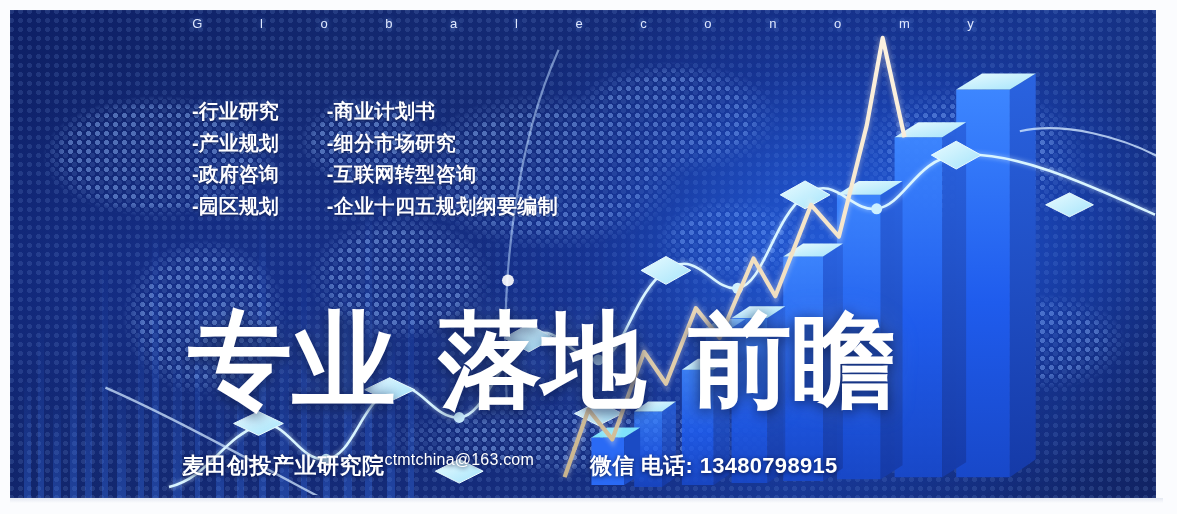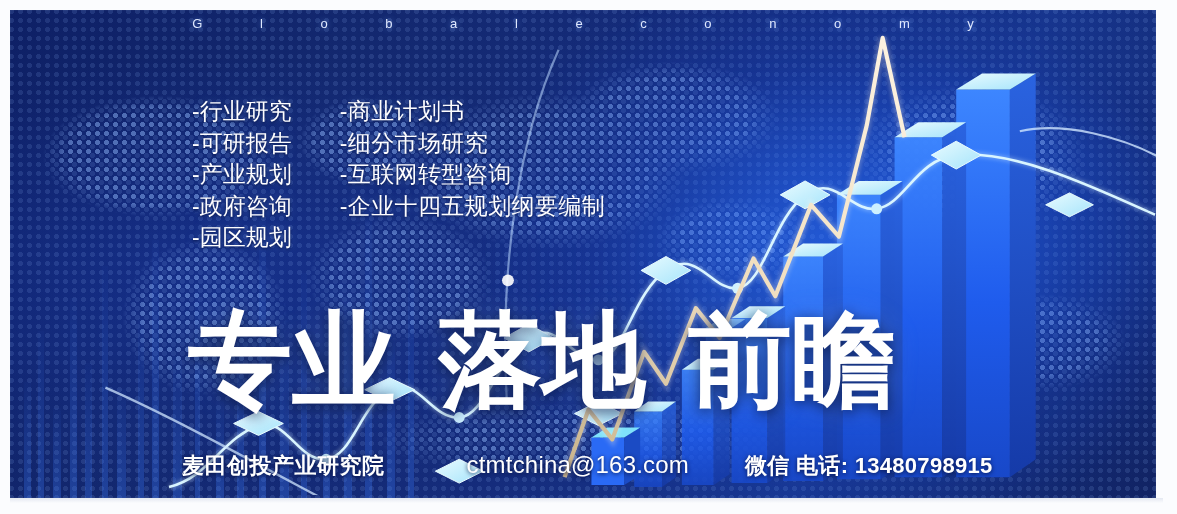--- a/index.html
+++ b/index.html
@@ -90,22 +90,22 @@
   }
 
   
   #services {
     position: absolute; left: 182px; top: 86px;
     display: flex; gap: 48px;
   }
   #services ul { list-style: none; }
   #services li {
     color: #fdfdff;
-    font-size: 23px;
-    font-weight: 400;
+    font-size: 20px;
+    font-weight: 700;
     line-height: 31.5px;
     white-space: nowrap;
     text-shadow: 0 1px 3px rgba(4,14,60,.85), 0 0 10px rgba(130,180,255,.35);
   }
   #services .col-right li { letter-spacing: .4px; }
 
   
   #headline {
     position: absolute; left: 178px; top: 296px;
     display: flex; align-items: center;
@@ -121,21 +121,21 @@
 
   
   #footer {
     position: absolute; left: 172px; top: 441px;
     display: flex; align-items: flex-start;
     color: #ffffff;
     white-space: nowrap;
     text-shadow: 0 1px 4px rgba(4,14,60,.9);
   }
   #footer .org   { font-size: 22px; font-weight: 700; letter-spacing: .5px; }
-  #footer .email { font-size: 24px; font-weight: 400; margin-left: 82px; letter-spacing: .2px; }
+  #footer .email { font-size: 16px; font-weight: 400; letter-spacing: .2px; }
   #footer .phone { font-size: 22px; font-weight: 700; margin-left: 56px; letter-spacing: .3px; }
 
   
   #banner::after {
     content: ""; position: absolute; inset: 0; pointer-events: none;
     box-shadow: inset 0 0 0 1px rgba(255,255,255,.03);
   }
   #shadow-bottom {
     position: absolute; left: 10px; top: 498px; width: 1153px; height: 5px;
     background: linear-gradient(to bottom, rgba(120,140,180,.18), rgba(255,255,255,0));
@@ -290,21 +290,20 @@
     <path d="M96,380 C160,408 240,452 330,500" fill="none" stroke="#cfe6ff" stroke-width="2.4" opacity=".75"></path>
     <path d="M552,40 C512,128 492,260 500,396" fill="none" stroke="#bcd9ff" stroke-width="2.2" opacity=".55"></path>
     <circle cx="501" cy="272" r="6" fill="#ffffff" opacity=".9"></circle>
   </svg>
 
   <div id="kicker">G l o b a l   e c o n o m y</div>
 
   <div id="services">
     <ul class="col-left">
       <li>-行业研究</li>
-      <li>-可研报告</li>
       <li>-产业规划</li>
       <li>-政府咨询</li>
       <li>-园区规划</li>
     </ul>
     <ul class="col-right">
       <li>-商业计划书</li>
       <li>-细分市场研究</li>
       <li>-互联网转型咨询</li>
       <li>-企业十四五规划纲要编制</li>
     </ul>

